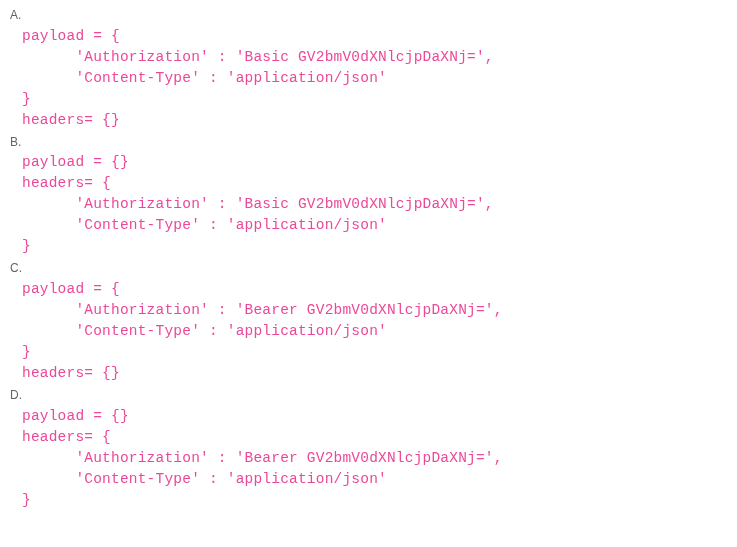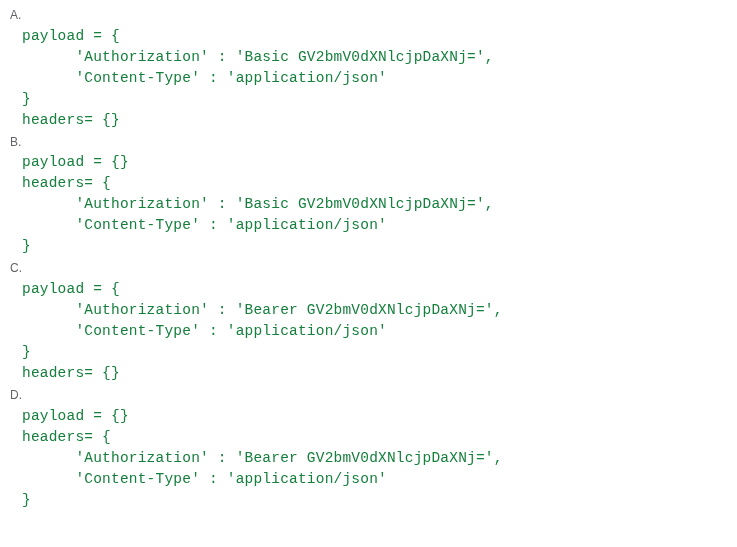--- a/index.html
+++ b/index.html
@@ -20,21 +20,21 @@
   .option-label {
     font-family: "Segoe UI", "Helvetica", Arial, sans-serif;
     font-size: 12px;
     color: #626469;
     margin: 2px 0 2px 0;
     line-height: 1.3;
   }
   .code-block {
     font-family: "Courier New", Courier, monospace;
     font-size: 14.5px;
-    color: #15803d;
+    color: #ec4899;
     white-space: pre;
     line-height: 1.45;
     margin-left: 12px;
     margin-top: 2px;
     margin-bottom: 4px;
     letter-spacing: 0.2px;
   }
 </style>
 </head>
 <body>

